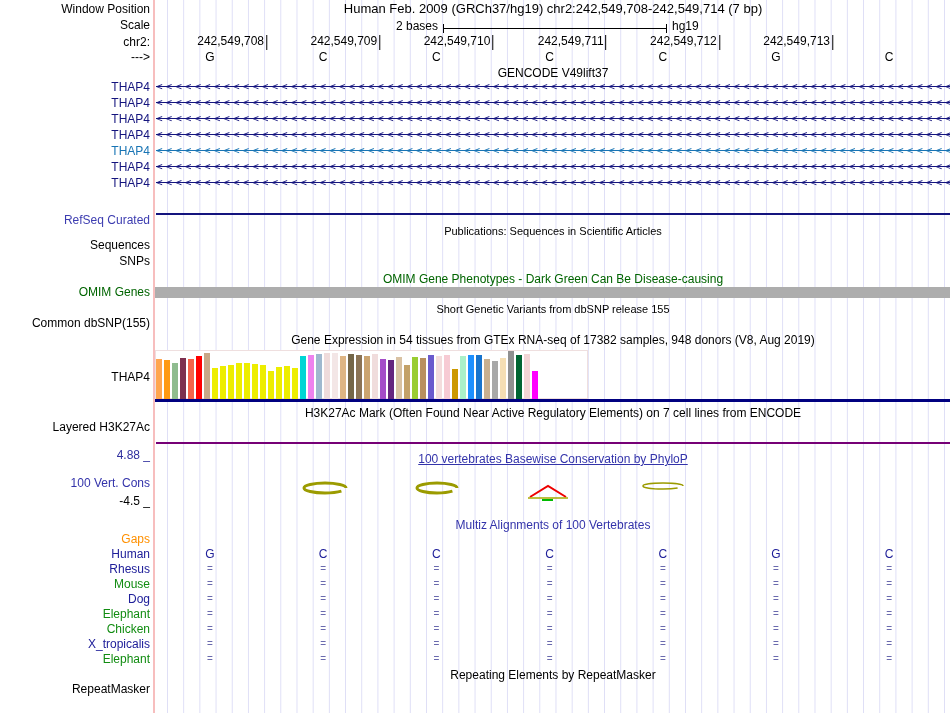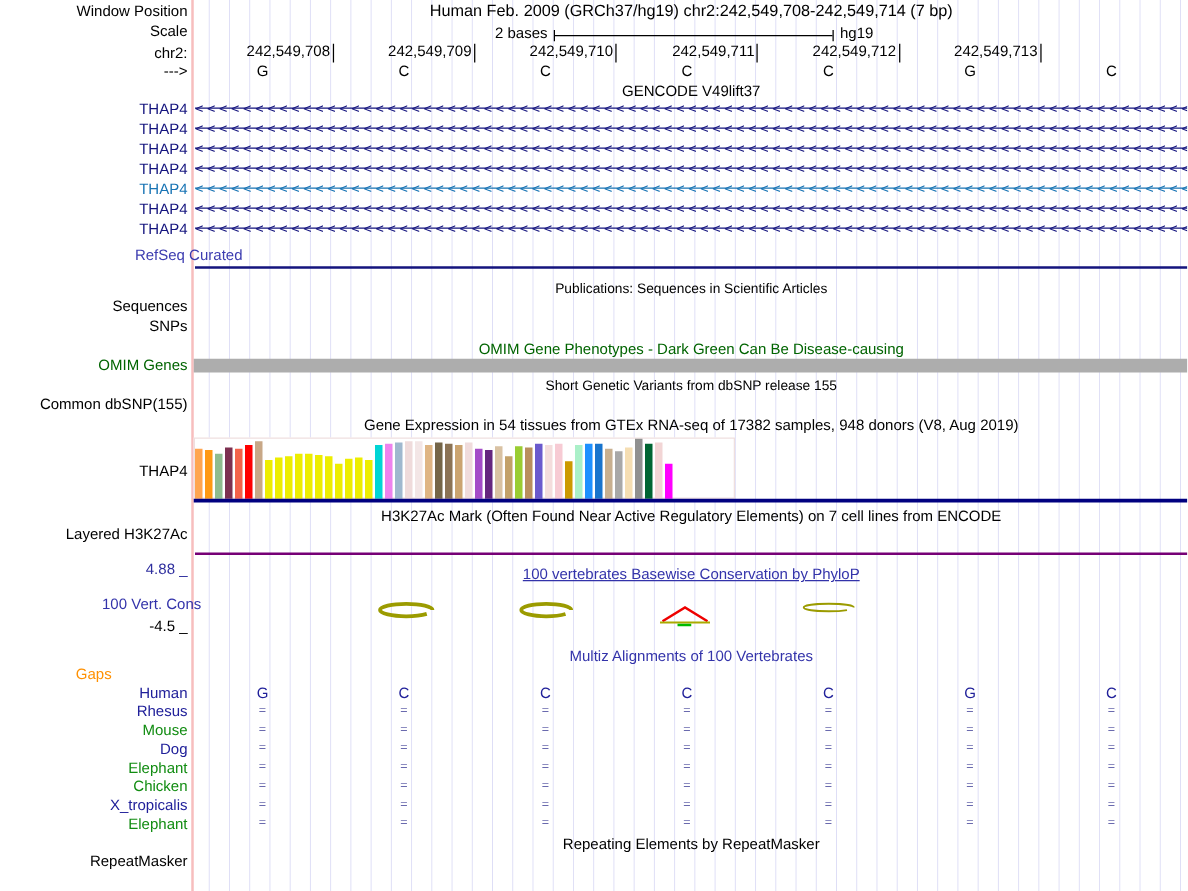--- a/index.html
+++ b/index.html
@@ -102,21 +102,21 @@
         <div class="txline" style="background: rgb(20, 20, 126);"></div>
         <div class="txarrows" style="color: rgb(20, 20, 126);">&lt;&lt;&lt;&lt;&lt;&lt;&lt;&lt;&lt;&lt;&lt;&lt;&lt;&lt;&lt;&lt;&lt;&lt;&lt;&lt;&lt;&lt;&lt;&lt;&lt;&lt;&lt;&lt;&lt;&lt;&lt;&lt;&lt;&lt;&lt;&lt;&lt;&lt;&lt;&lt;&lt;&lt;&lt;&lt;&lt;&lt;&lt;&lt;&lt;&lt;&lt;&lt;&lt;&lt;&lt;&lt;&lt;&lt;&lt;&lt;&lt;&lt;&lt;&lt;&lt;&lt;&lt;&lt;&lt;&lt;&lt;&lt;&lt;&lt;&lt;&lt;&lt;&lt;&lt;&lt;&lt;&lt;&lt;&lt;&lt;&lt;&lt;&lt;&lt;&lt;&lt;&lt;&lt;&lt;&lt;&lt;&lt;&lt;&lt;&lt;</div>
       </div>
       <div class="lbl" style="top: 176px; color: rgb(20, 20, 126);">THAP4</div>
       <div class="txrow" style="top: 175px;">
         <div class="txline" style="background: rgb(20, 20, 126);"></div>
         <div class="txarrows" style="color: rgb(20, 20, 126);">&lt;&lt;&lt;&lt;&lt;&lt;&lt;&lt;&lt;&lt;&lt;&lt;&lt;&lt;&lt;&lt;&lt;&lt;&lt;&lt;&lt;&lt;&lt;&lt;&lt;&lt;&lt;&lt;&lt;&lt;&lt;&lt;&lt;&lt;&lt;&lt;&lt;&lt;&lt;&lt;&lt;&lt;&lt;&lt;&lt;&lt;&lt;&lt;&lt;&lt;&lt;&lt;&lt;&lt;&lt;&lt;&lt;&lt;&lt;&lt;&lt;&lt;&lt;&lt;&lt;&lt;&lt;&lt;&lt;&lt;&lt;&lt;&lt;&lt;&lt;&lt;&lt;&lt;&lt;&lt;&lt;&lt;&lt;&lt;&lt;&lt;&lt;&lt;&lt;&lt;&lt;&lt;&lt;&lt;&lt;&lt;&lt;&lt;&lt;&lt;</div>
       </div>
     </div>
 
-  <div class="lbl" style="top: 197px; color: rgb(60, 60, 176); margin-left: 44px;" id="refseqLbl">RefSeq Curated</div>
+  <div class="lbl" style="top: 213px; color: rgb(60, 60, 176);" id="refseqLbl">RefSeq Curated</div>
   <div class="hline" id="refseqLine" style="top: 213px; height: 2px; background: rgb(20, 20, 126);"></div>
 
   <div class="title small" style="top:224px">Publications: Sequences in Scientific Articles</div>
   <div class="lbl" style="top:238px">Sequences</div>
   <div class="lbl" style="top:254px">SNPs</div>
 
   <div class="title" style="top: 272px; color: rgb(0, 100, 0);" id="omimTitle">OMIM Gene Phenotypes - Dark Green Can Be Disease-causing</div>
   <div class="lbl" style="top: 285px; color: rgb(0, 100, 0);" id="omimLbl">OMIM Genes</div>
   <div class="omimbar"></div>
 
@@ -177,25 +177,25 @@
       <div class="bar" style="left: 376px; height: 28px; background: rgb(255, 0, 255);"></div>
     </div>
   <div class="hline" id="gtexBase" style="top: 399px; height: 3px; left: 155px; width: 795px; background: rgb(0, 0, 128);"></div>
 
   <div class="title" style="top:406px">H3K27Ac Mark (Often Found Near Active Regulatory Elements) on 7 cell lines from ENCODE</div>
   <div class="lbl" style="top:420px">Layered H3K27Ac</div>
   <div class="hline" id="h3kLine" style="top: 442px; height: 2px; background: rgb(118, 0, 118);"></div>
 
   <div class="title" style="top: 452px; color: rgb(51, 51, 170); text-decoration: underline;" id="phylopTitle">100 vertebrates Basewise Conservation by PhyloP</div>
   <div class="lbl" style="top: 448px; color: rgb(46, 46, 158);" id="phylopMax">4.88 _</div>
-  <div class="lbl" style="top: 476px; color: rgb(51, 51, 170); padding-left: 11px;" id="phylopLbl">100 Vert. Cons</div>
+  <div class="lbl" style="top: 476px; color: rgb(51, 51, 170);" id="phylopLbl">100 Vert. Cons</div>
   <div class="lbl" style="top: 494px; color: #000000;" id="phylopMin">-4.5 _</div>
 
   <div class="title" style="top: 518px; color: rgb(51, 51, 170);" id="multizTitle">Multiz Alignments of 100 Vertebrates</div>
-  <div class="lbl" style="top: 532px; color: rgb(255, 144, 0); text-align: center;" id="gapsLbl">Gaps</div>
+  <div class="lbl" style="top: 532px; color: rgb(255, 144, 0);" id="gapsLbl">Gaps</div>
   <div id="speciesRows">
       <div class="lbl" style="top: 547px; color: rgb(32, 32, 154);">Human</div>
       <span class="mzletter" style="color: rgb(32, 32, 154); left: 210px; top: 547px;">G</span>
       <span class="mzletter" style="color: rgb(32, 32, 154); left: 323.2px; top: 547px;">C</span>
       <span class="mzletter" style="color: rgb(32, 32, 154); left: 436.4px; top: 547px;">C</span>
       <span class="mzletter" style="color: rgb(32, 32, 154); left: 549.6px; top: 547px;">C</span>
       <span class="mzletter" style="color: rgb(32, 32, 154); left: 662.8px; top: 547px;">C</span>
       <span class="mzletter" style="color: rgb(32, 32, 154); left: 776px; top: 547px;">G</span>
       <span class="mzletter" style="color: rgb(32, 32, 154); left: 889.2px; top: 547px;">C</span>
       <div class="lbl" style="top: 562px; color: rgb(32, 32, 154);">Rhesus</div>

